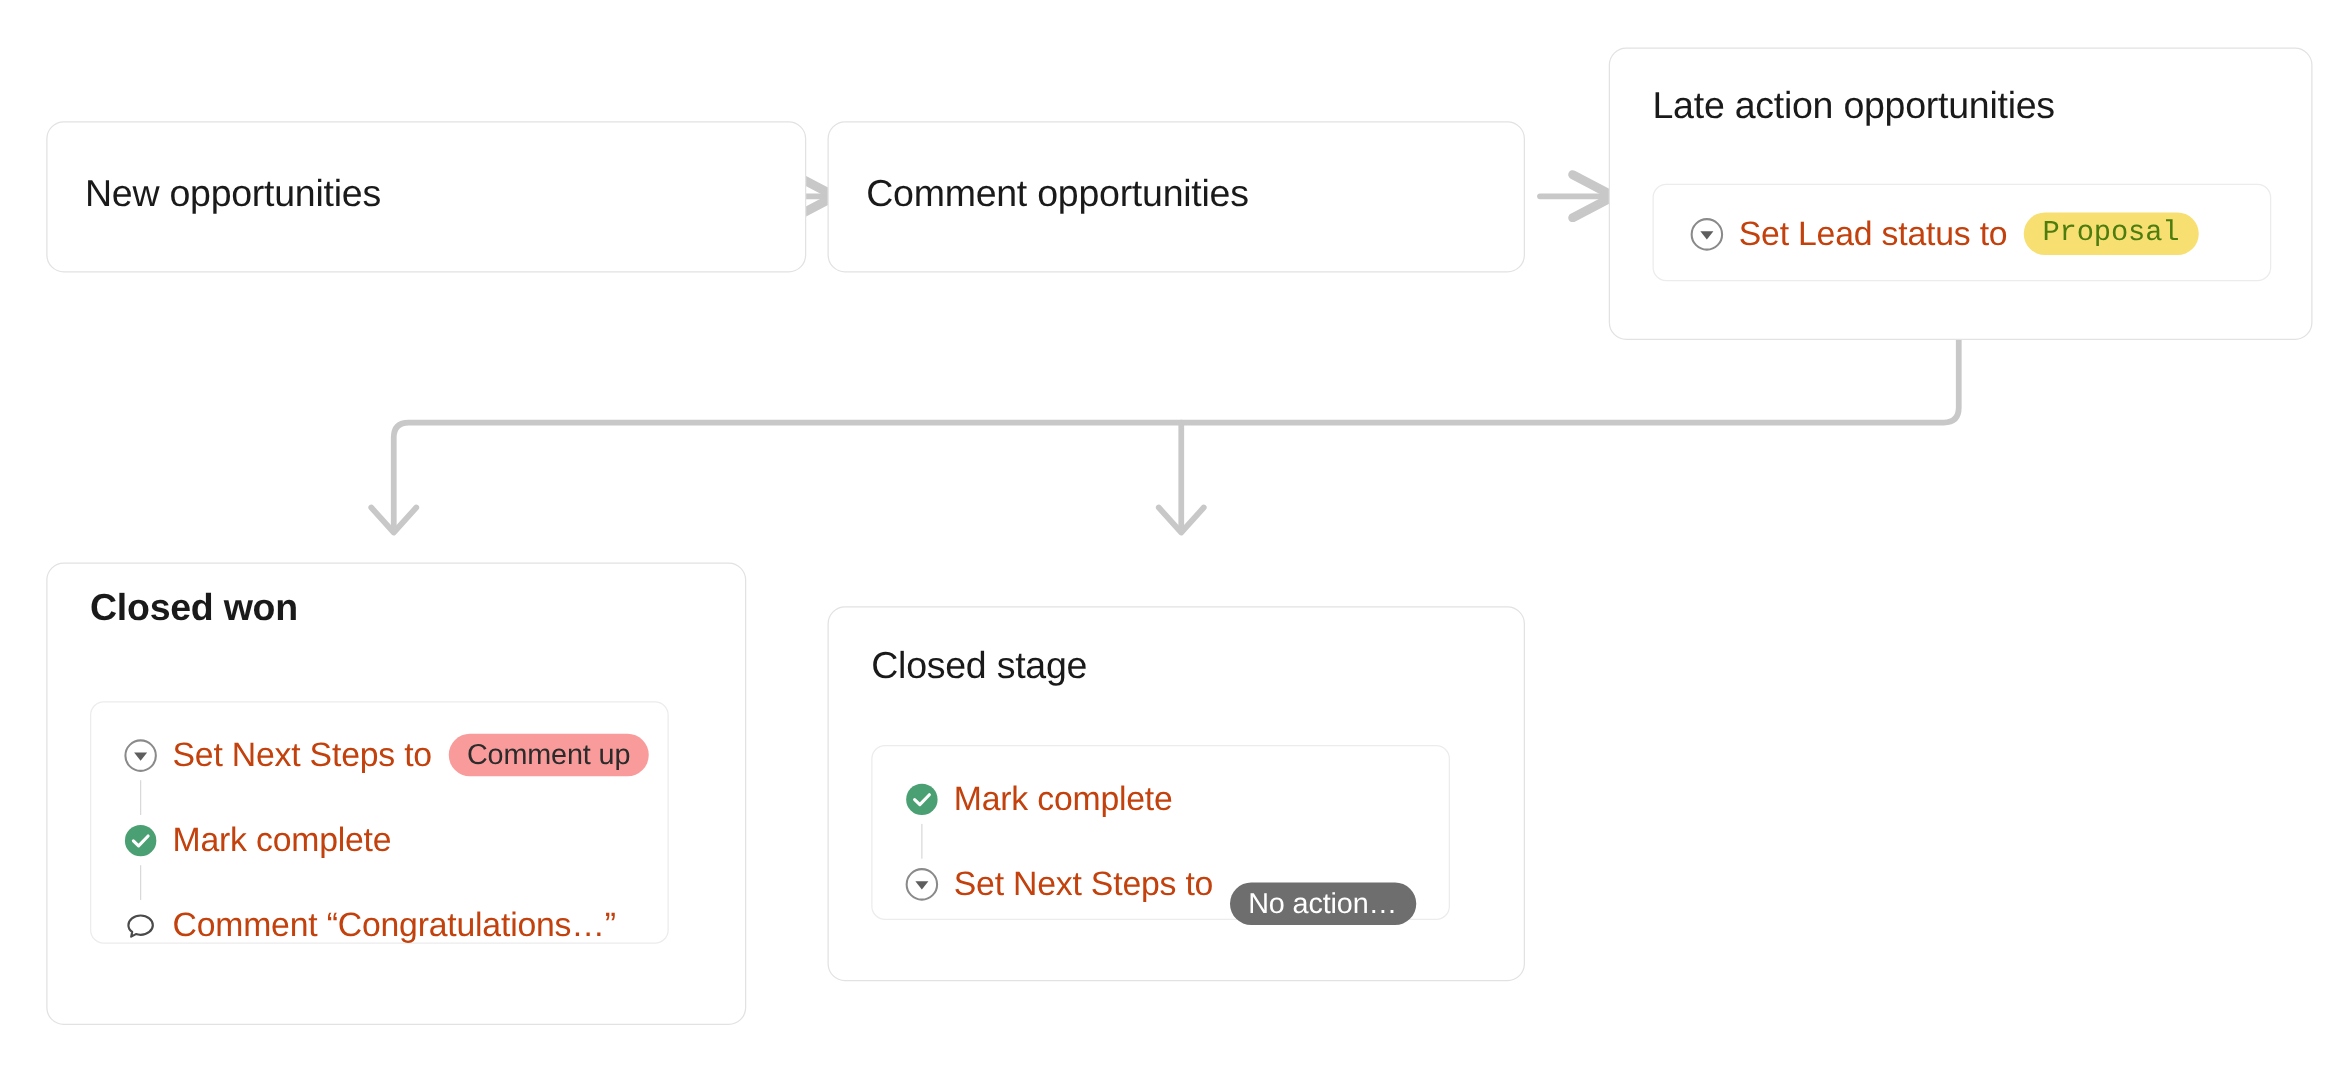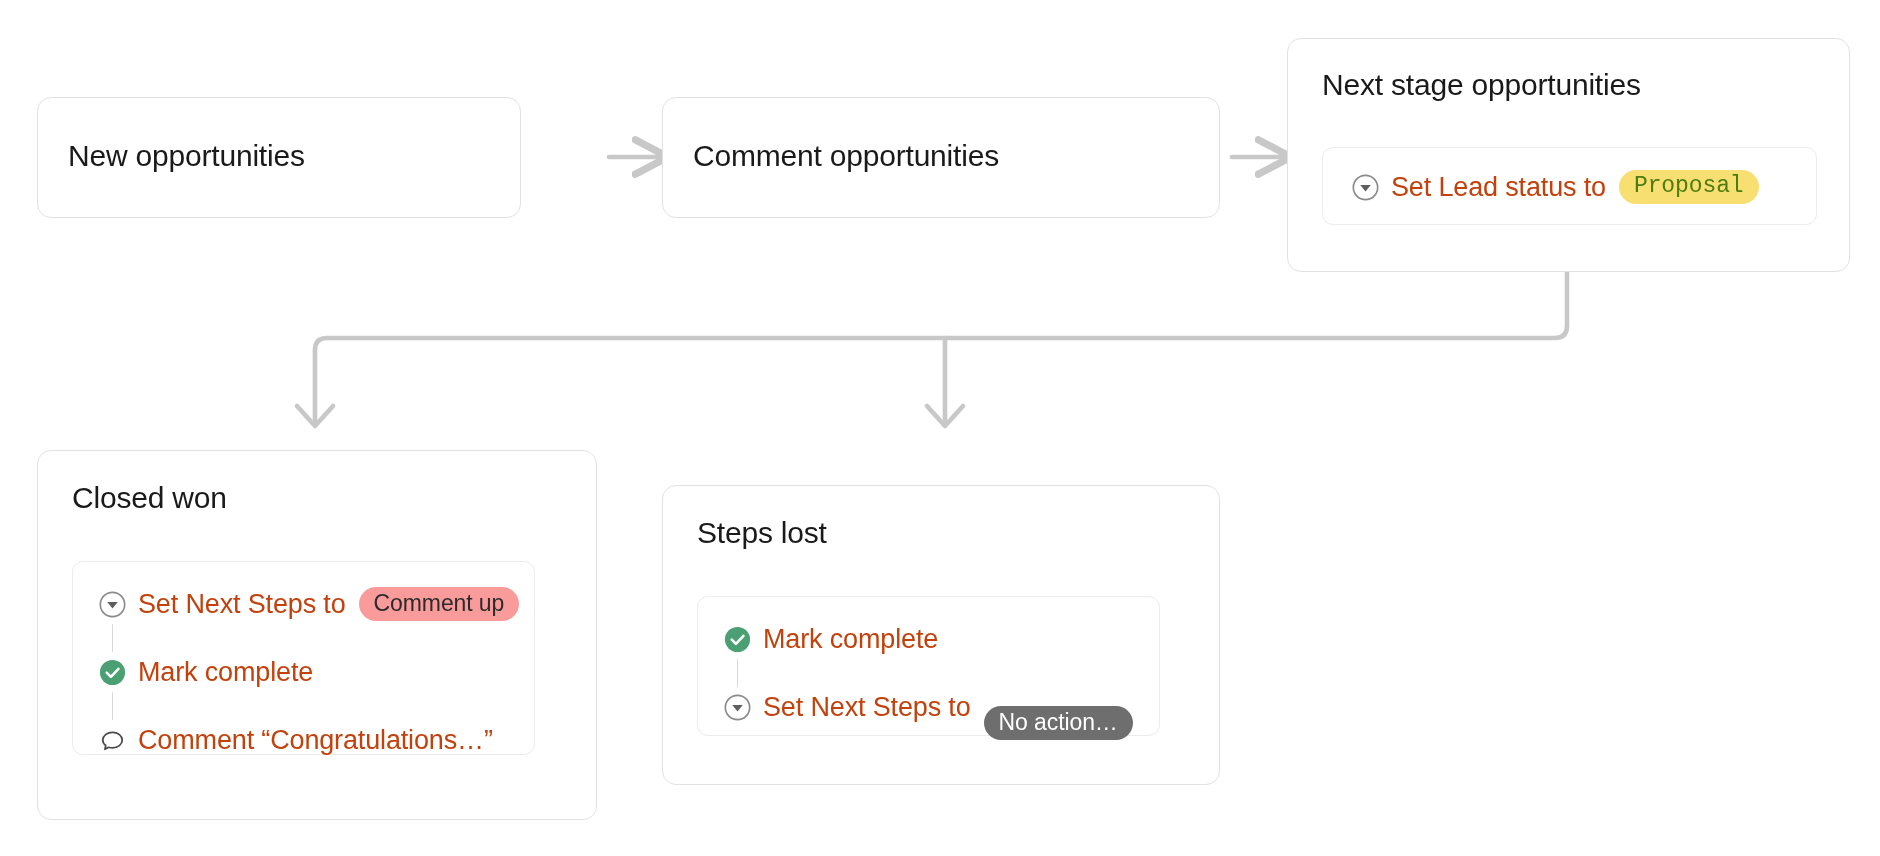--- a/index.html
+++ b/index.html
@@ -142,49 +142,49 @@
 
       <path d="M 945 338 L 945 424"></path>
     </g>
 
     <g fill="none" stroke="#c8c8c8" stroke-width="4.6" stroke-linecap="round" stroke-linejoin="round">
       <path d="M 297 406 L 315 426 L 333 406"></path>
       <path d="M 927 406 L 945 426 L 963 406"></path>
     </g>
   </svg>
 
-  <div class="stage-card" style="left:37px; top:97px; width:484px; height:121px;">
+  <div class="stage-card" style="left:37px; top:97px; width:608px; height:121px;">
     <div class="stage-title" style="left:30px; top:41px;">New opportunities</div>
   </div>
 
   <div class="stage-card" style="left:662px; top:97px; width:558px; height:121px;">
     <div class="stage-title" style="left:30px; top:41px;">Comment opportunities</div>
   </div>
 
   <div class="stage-card" style="left:1287px; top:38px; width:563px; height:234px;">
-    <div class="stage-title" style="left:34px; top:29px;">Next stage opportunities</div>
+    <div class="stage-title" style="left:34px; top:29px;">Late action opportunities</div>
 
     <div class="action-panel" style="left:34px; top:108px; width:495px; height:78px;">
       <div class="action-list" style="padding:19px 0 0 28px;">
 
         <div class="action-row">
           <svg class="action-icon" viewBox="0 0 30 30">
             <circle cx="15" cy="15" r="12.6" fill="#ffffff" stroke="#8a8a8a" stroke-width="1.7"></circle>
             <path d="M 9.6 12.4 L 20.4 12.4 L 15 19.2 Z" fill="#5e5e5e"></path>
           </svg>
           <span class="action-text">Set Lead status to</span>
           <span class="badge badge-yellow">Proposal</span>
         </div>
 
       </div>
     </div>
   </div>
 
   <div class="stage-card" style="left:37px; top:450px; width:560px; height:370px;">
-    <div class="stage-title" style="left:34px; top:30px;">Closed won</div>
+    <div class="stage-title" style="left:34px; top:19px;font-weight:bold;">Closed won</div>
 
     <div class="action-panel" style="left:34px; top:110px; width:463px; height:194px;">
       <div class="action-list" style="padding:22px 0 0 25px;">
 
         <div class="action-row">
           <svg class="action-icon" viewBox="0 0 30 30">
             <circle cx="15" cy="15" r="12.6" fill="#ffffff" stroke="#8a8a8a" stroke-width="1.7"></circle>
             <path d="M 9.6 12.4 L 20.4 12.4 L 15 19.2 Z" fill="#5e5e5e"></path>
           </svg>
           <span class="action-text">Set Next Steps to</span>
@@ -206,21 +206,21 @@
                      C 6.0 18.7 4.9 16.8 4.9 14.6 C 4.9 10.2 9.4 6.6 15 6.6 Z" fill="none" stroke="#4a4a4a" stroke-width="1.8" stroke-linejoin="round"></path>
           </svg>
           <span class="action-text">Comment “Congratulations…”</span>
         </div>
 
       </div>
     </div>
   </div>
 
   <div class="stage-card" style="left:662px; top:485px; width:558px; height:300px;">
-    <div class="stage-title" style="left:34px; top:30px;">Steps lost</div>
+    <div class="stage-title" style="left:34px; top:30px;">Closed stage</div>
 
     <div class="action-panel" style="left:34px; top:110px; width:463px; height:140px;">
       <div class="action-list" style="padding:22px 0 0 25px;">
 
         <div class="action-row">
           <svg class="action-icon" viewBox="0 0 30 30">
             <circle cx="15" cy="15" r="13" fill="#4ba073"></circle>
             <path d="M 9 15.2 L 13.3 19.4 L 21.2 11.2" fill="none" stroke="#ffffff" stroke-width="2.6" stroke-linecap="round" stroke-linejoin="round"></path>
           </svg>
           <span class="action-text">Mark complete</span>

